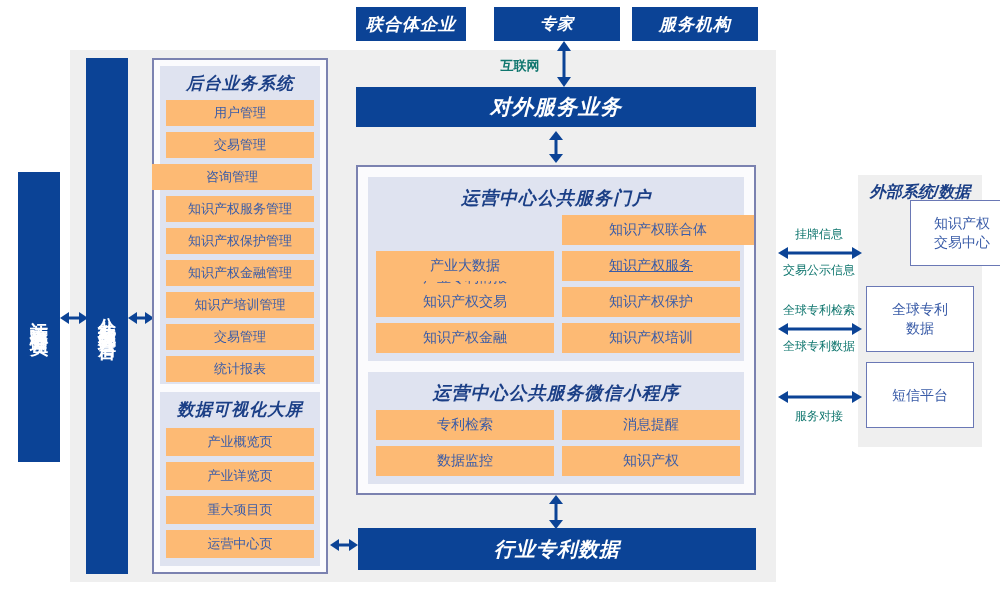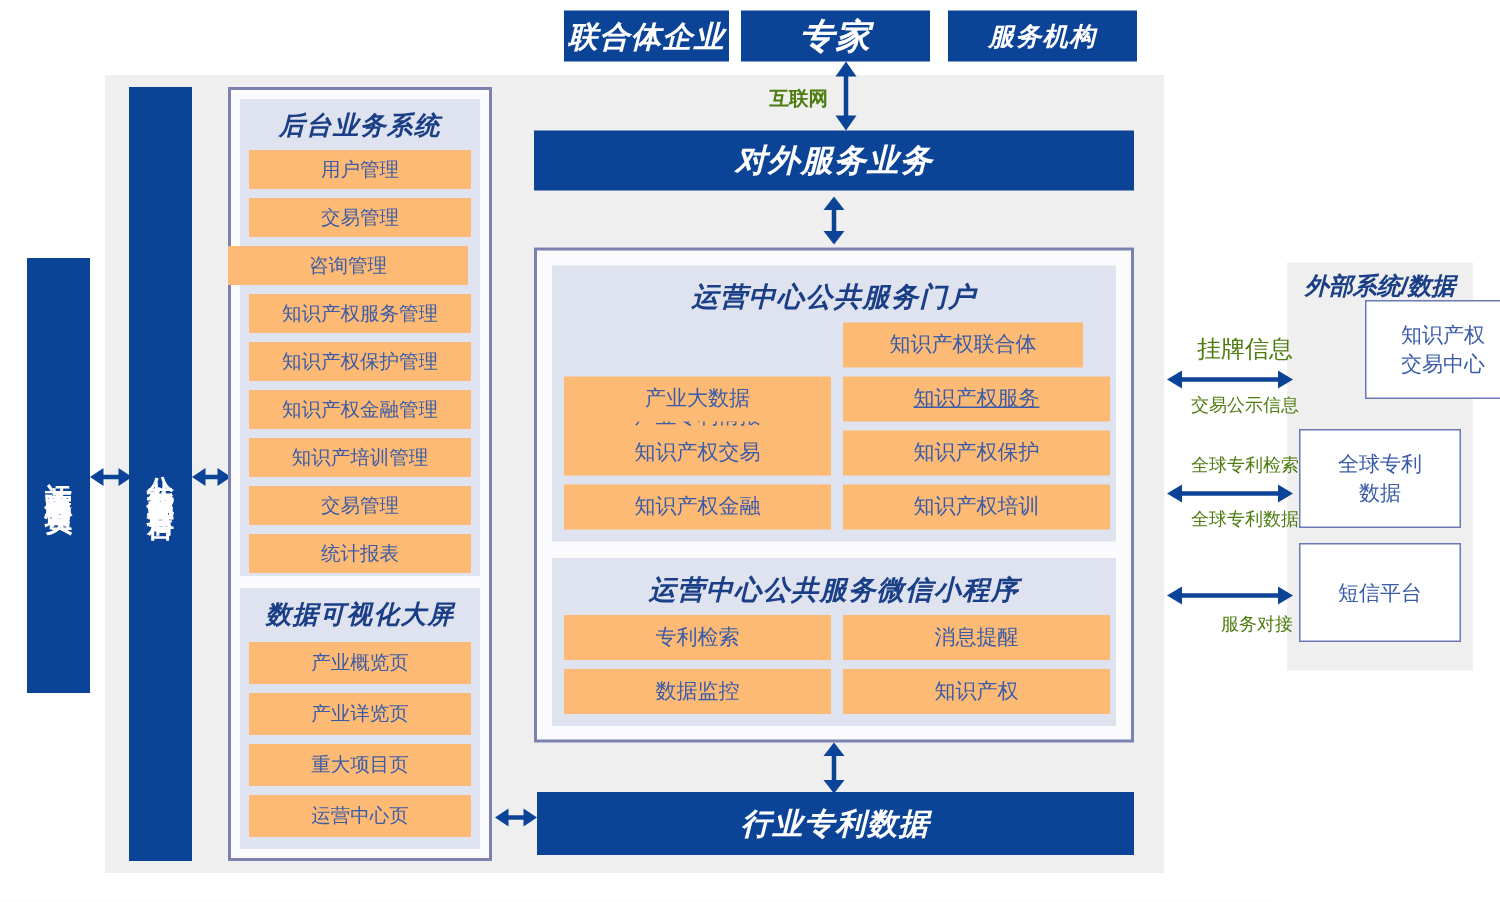--- a/index.html
+++ b/index.html
@@ -40,30 +40,30 @@
 
   
   .extbox{
     background:#ffffff;border:1.5px solid #6a78b5;color:#3a5ca8;
     display:flex;align-items:center;justify-content:center;text-align:center;
     line-height:1.35;
   }
   .ext-title{font-weight:bold;font-style:italic;color:#1b3f86;text-align:center;}
 
   
-  .arrowlabel{color:#4d7c0f;text-align:right;white-space:nowrap;}
+  .arrowlabel{color:#0f766e;text-align:center;white-space:nowrap;}
   svg{display:block;overflow:visible;}
 </style>
 </head>
 <body>
 
-<div class="abs bluebar" style="left:356px;top:7px;width:110px;height:34px;font-size:20px;margin-left:20px;">
+<div class="abs bluebar" style="left:356px;top:7px;width:110px;height:34px;font-size:17px;">
   <span>联合体企业</span>
 </div>
-<div class="abs bluebar" style="left:494px;top:7px;width:126px;height:34px;font-size:23px;">
+<div class="abs bluebar" style="left:494px;top:7px;width:126px;height:34px;font-size:16px;">
   <span>专家</span>
 </div>
 <div class="abs bluebar" style="left:632px;top:7px;width:126px;height:34px;font-size:17px;">
   <span>服务机构</span>
 </div>
 
 <div class="abs greybox" style="left:70px;top:50px;width:706px;height:532px;"></div>
 
 <div class="abs arrowlabel" style="left:488px;top:57px;width:64px;height:18px;font-size:13px;font-weight:bold;line-height:18px;">
   <span>互联网</span>
@@ -161,21 +161,21 @@
 
 <div class="abs frame" style="left:356px;top:165px;width:400px;height:330px;"></div>
 
 <div class="abs group" style="left:368px;top:177px;width:376px;height:184px;"></div>
 <div class="abs group-title" style="left:368px;top:185px;width:376px;height:26px;font-size:18px;line-height:26px;">
   <span>运营中心公共服务门户</span>
 </div>
 <div class="abs cell" style="left:376px;top:215px;width:178px;height:30px;font-size:14px;margin-top:48px;">
     <span>产业专利情报</span>
   </div>
-<div class="abs cell" style="left:562px;top:215px;width:160px;height:30px;font-size:14px;">
+<div class="abs cell" style="left:562px;top:215px;width:192px;height:30px;font-size:14px;">
     <span>知识产权联合体</span>
   </div>
 <div class="abs cell" style="left:376px;top:251px;width:178px;height:30px;font-size:14px;">
     <span>产业大数据</span>
   </div>
 <div class="abs cell" style="left:562px;top:251px;width:178px;height:30px;font-size:14px;text-decoration:underline;">
     <span>知识产权服务</span>
   </div>
 <div class="abs cell" style="left:376px;top:287px;width:178px;height:30px;font-size:14px;">
     <span>知识产权交易</span>
@@ -233,21 +233,21 @@
     <div>全球专利</div>
     <div>数据</div>
   </div>
 </div>
 <div class="abs extbox" style="left:866px;top:362px;width:108px;height:66px;font-size:14px;">
   <div>
     <div>短信平台</div>
   </div>
 </div>
 
-<div class="abs arrowlabel" style="left:776px;top:226px;width:86px;height:16px;font-size:16px;line-height:16px;">
+<div class="abs arrowlabel" style="left:776px;top:226px;width:86px;height:16px;font-size:12px;line-height:16px;">
   <span>挂牌信息</span>
 </div>
 <svg class="abs" style="left:778px;top:244px;width:84px;height:18px;" viewBox="0 0 84 18">
   <line x1="6" y1="9" x2="78" y2="9" stroke="#0b4396" stroke-width="3"></line>
   <polygon points="0,9 10,3 10,15" fill="#0b4396"></polygon>
   <polygon points="84,9 74,3 74,15" fill="#0b4396"></polygon>
 </svg>
 <div class="abs arrowlabel" style="left:772px;top:262px;width:94px;height:16px;font-size:12px;line-height:16px;">
   <span>交易公示信息</span>
 </div>

